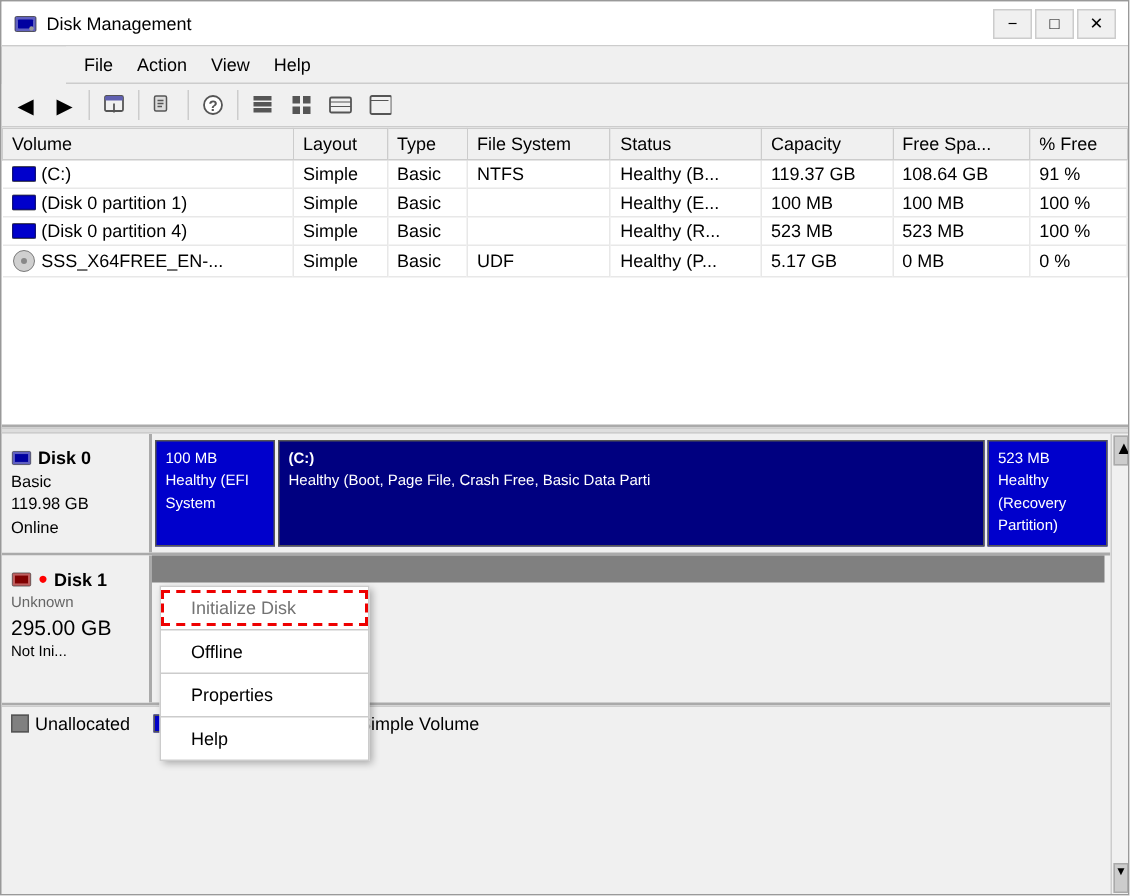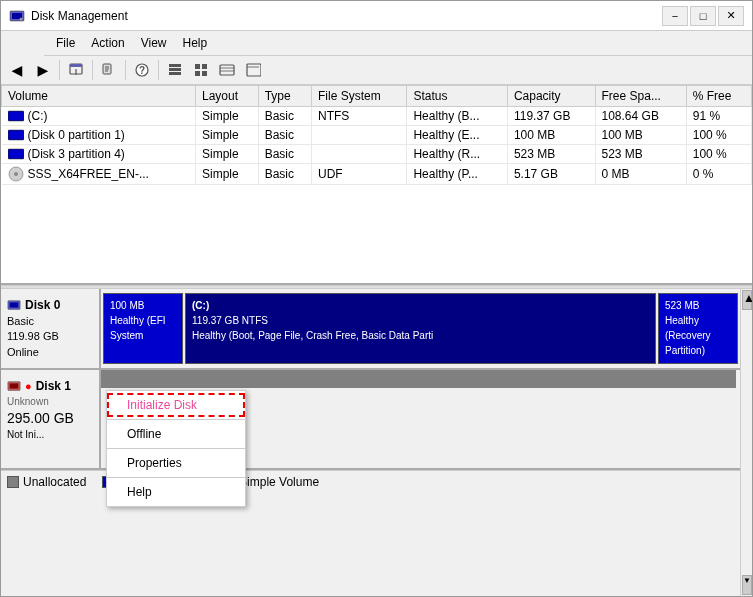--- a/index.html
+++ b/index.html
@@ -223,21 +223,21 @@
     .context-menu-item {
       padding: 5px 20px;
       cursor: pointer;
       font-size: 12px;
       display: flex;
       align-items: center;
     }
     .context-menu-item.highlighted {
       border: 2px dashed #e00;
       padding: 3px 18px;
-      color: #ec4899;
+      color: #737373;
       text-align: right;
     }
     .context-menu-separator {
       height: 1px;
       background: #ccc;
       margin: 2px 0;
     }
     
     .disk-view::-webkit-scrollbar { width: 12px; }
     .disk-view::-webkit-scrollbar-track { background: #f0f0f0; }
@@ -403,21 +403,21 @@
     <td>100 MB</td>
     <td>100 %</td>
   </tr>
             <tr>
     <td>
                 <div class="row-icon">
                   <svg width="16" height="12" viewBox="0 0 16 12">
                     <rect x="0" y="1" width="16" height="10" rx="1" fill="#0000a0" stroke="#333" stroke-width="0.5"></rect>
                     <rect x="1" y="2" width="14" height="8" fill="#0000cc"></rect>
                   </svg>
-                  <span>(Disk 3 partition 4)</span>
+                  <span>(Disk 0 partition 4)</span>
                 </div>
               </td>
     <td>Simple</td>
     <td>Basic</td>
     <td></td>
     <td>Healthy (R...</td>
     <td>523 MB</td>
     <td>523 MB</td>
     <td>100 %</td>
   </tr>
@@ -465,21 +465,20 @@
             </div>
             <div class="disk-partitions">
 
               <div class="partition blue" style="flex:1; min-width: 80px; max-width: 100px;">
                 <span class="partition-size">100 MB</span>
                 <span class="partition-desc">Healthy (EFI System</span>
               </div>
 
               <div class="partition dark-blue" style="flex:8; margin: 0 2px;">
                 <span class="partition-label">(C:)</span>
-                <span class="partition-size">119.37 GB NTFS</span>
                 <span class="partition-desc">Healthy (Boot, Page File, Crash Free, Basic Data Parti</span>
               </div>
 
               <div class="partition blue" style="flex:1; min-width: 80px; max-width: 120px;">
                 <span class="partition-size">523 MB</span>
                 <span class="partition-desc">Healthy (Recovery Partition)</span>
               </div>
             </div>
           </div>
 

